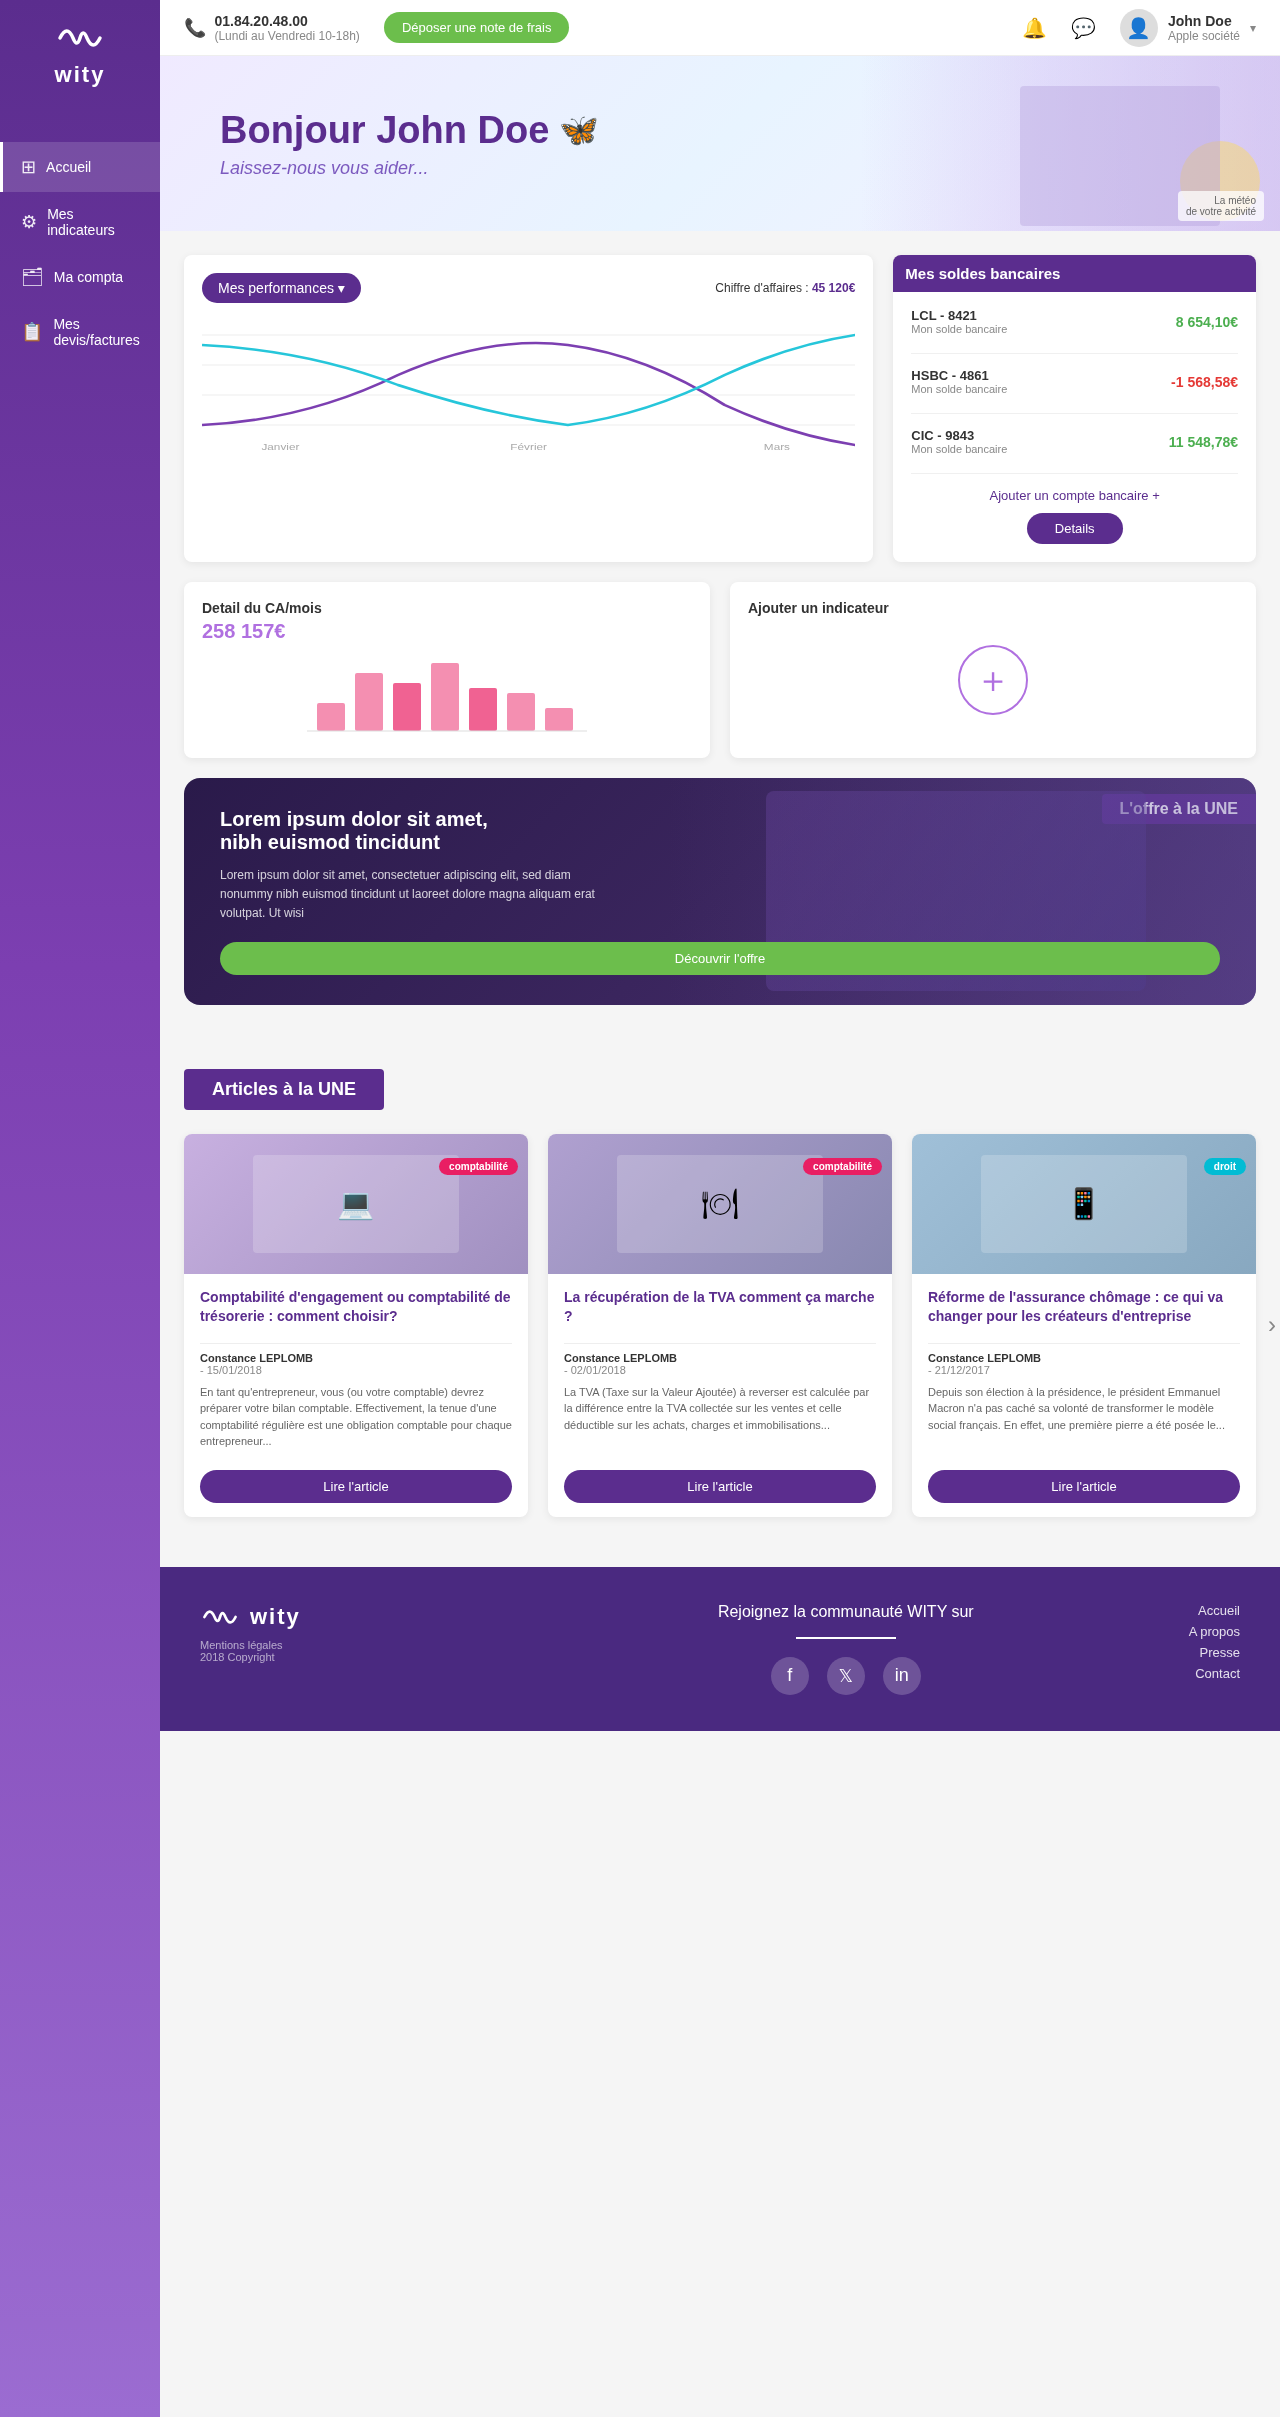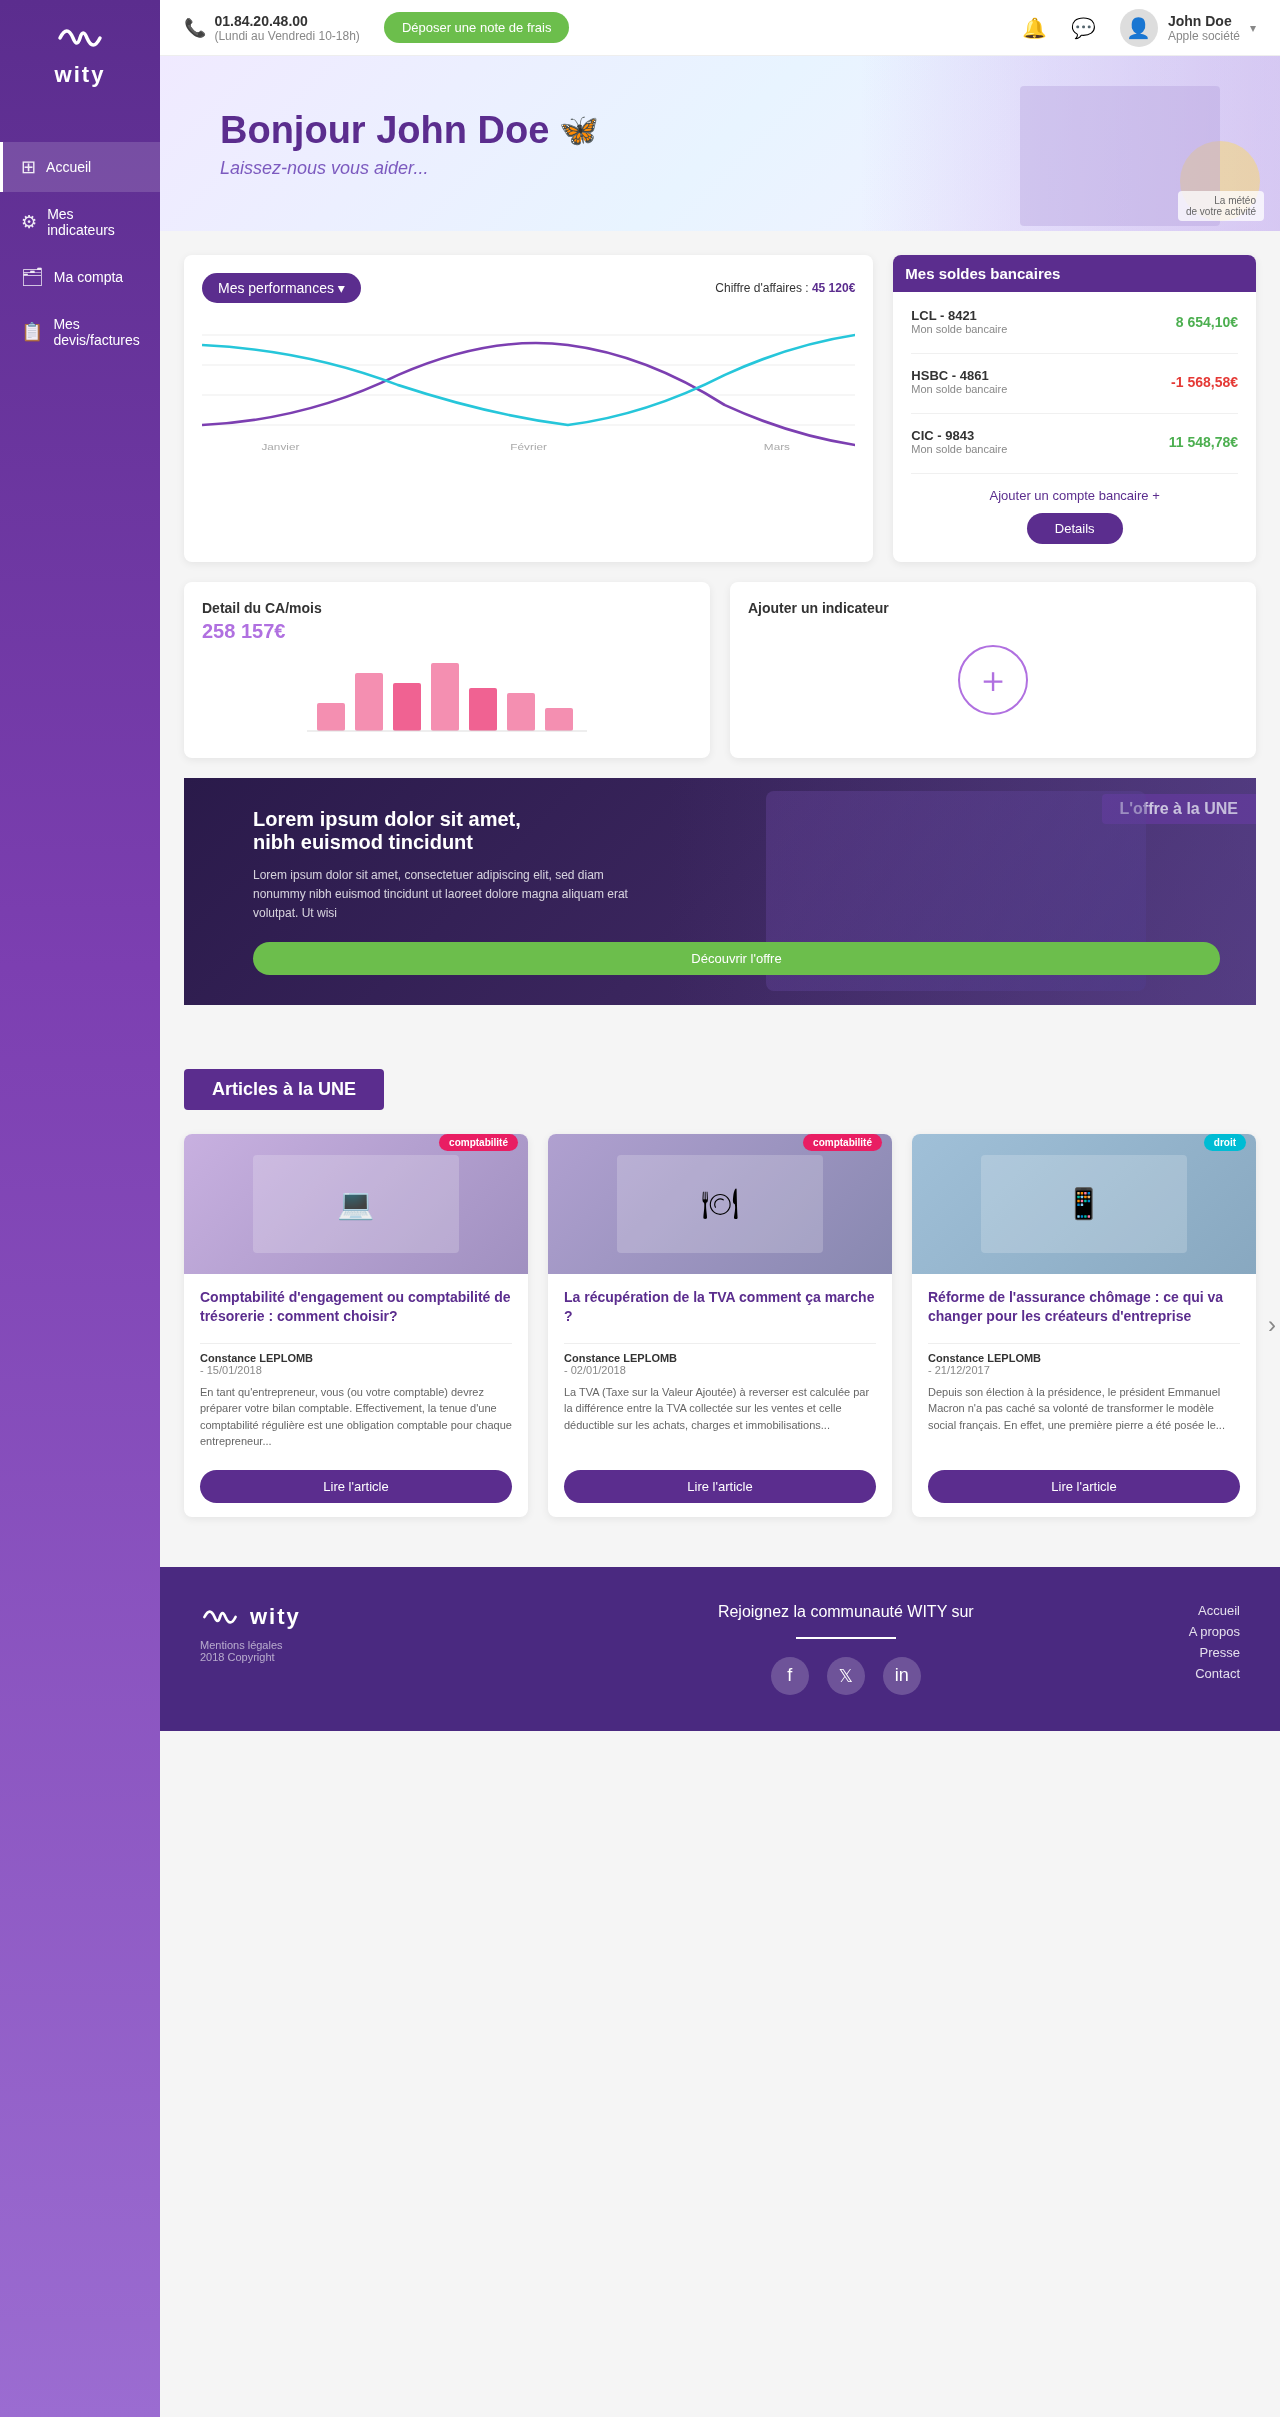--- a/index.html
+++ b/index.html
@@ -286,26 +286,25 @@
       cursor: pointer;
       font-size: 36px;
       color: #b070e0;
     }
 
     
     .offer-banner {
       margin: 20px 0;
       position: relative;
       background: linear-gradient(135deg, #2a1a4a 0%, #4a3070 100%);
-      border-radius: 0;
+      border-radius: 16px;
       overflow: hidden;
       min-height: 200px;
       display: flex;
       align-items: center;
-      padding-left: 33px;
     }
     .offer-content {
       padding: 30px 36px;
       flex: 1;
       display: flex;
       flex-direction: column;
       justify-content: center;
       z-index: 2;
     }
     .offer-label {
@@ -380,21 +379,21 @@
     .article-img {
       width: 100%;
       height: 140px;
       object-fit: cover;
       background: #ccc;
       position: relative;
       overflow: hidden;
     }
     .article-tag {
       position: absolute;
-      top: 0; right: 10px;
+      top: 24px; right: 10px;
       padding: 3px 10px;
       border-radius: 12px;
       font-size: 10px;
       color: white;
       font-weight: 600;
     }
     .tag-compta { background: #e91e63; }
     .tag-droit { background: #00bcd4; }
     .article-body { padding: 14px 16px; flex: 1; display: flex; flex-direction: column; }
     .article-title {

